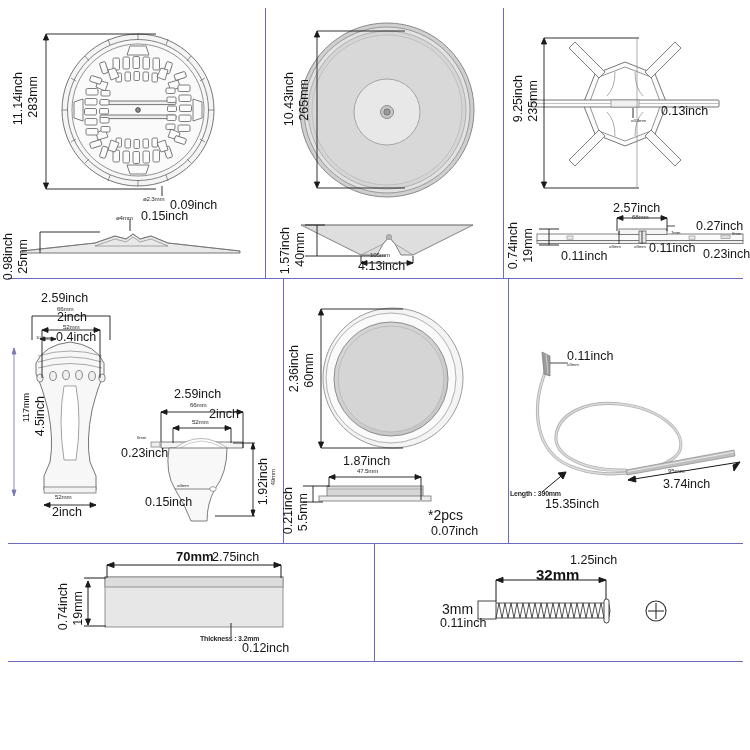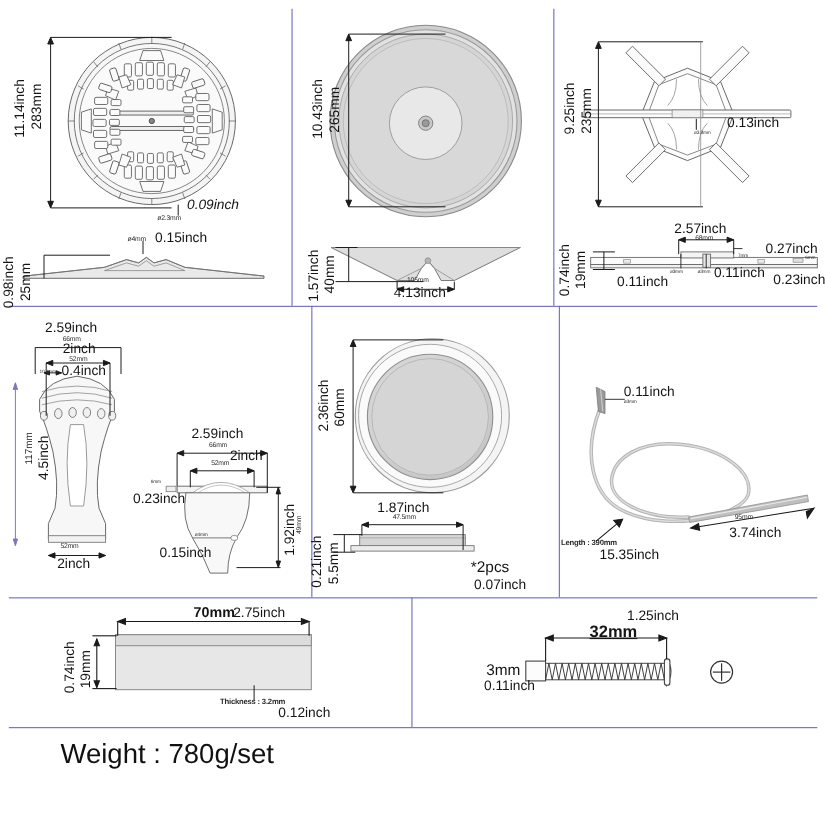--- a/index.html
+++ b/index.html
@@ -177,21 +177,21 @@
       </g>
 
       <g stroke="#1a1a1a" stroke-width="0.9">
         <line x1="162" y1="186" x2="162" y2="196"></line>
       </g>
     </svg>
 
     <div class="lbl big vert" style="left:12px; top:72px;">11.14inch</div>
     <div class="lbl big vert" style="left:27px; top:76px;">283mm</div>
     <div class="lbl small" style="left:143px; top:196px;">ø2.3mm</div>
-    <div class="lbl big" style="left:170px; top:180px;font-style:italic;">0.09inch</div>
+    <div class="lbl big" style="left:170px; top:199px;">0.09inch</div>
   </div>
 
   <div class="panel" style="left:0; top:205px; width:265px; height:73px;">
     <svg width="265" height="73" viewBox="0 0 265 73">
       <g stroke="#555" fill="#e9e9e9" stroke-width="0.8">
         <path d="M22 46 L95 38 L115 31 L126 34 L133 29 L140 34 L151 31 L168 38 L240 46 L240 48 L22 48 Z"></path>
       </g>
       <g stroke="#777" fill="none" stroke-width="0.6">
         <path d="M22 46 L95 38 L115 31 L126 34 L133 29 L140 34 L151 31 L168 38 L240 46"></path>
         <path d="M95 41 L115 34 L126 37 L133 32 L140 37 L151 34 L168 41"></path>
@@ -640,21 +640,21 @@
 
       <g stroke="#1a1a1a" stroke-width="0.9">
         <line x1="231" y1="78" x2="231" y2="92"></line>
       </g>
     </svg>
     <div class="lbl" style="left:176px; top:5px; font-size:13px; font-weight:bold;">70mm</div>
     <div class="lbl big" style="left:212px; top:6px;">2.75inch</div>
     <div class="lbl big vert" style="left:57px; top:38px;">0.74inch</div>
     <div class="lbl big vert" style="left:72px; top:46px;">19mm</div>
     <div class="lbl small" style="left:200px; top:90px; font-size:7px; font-weight:bold;">Thickness : 3.2mm</div>
-    <div class="lbl big" style="left:242px; top:97px;margin-left:11px;">0.12inch</div>
+    <div class="lbl big" style="left:242px; top:97px;">0.12inch</div>
   </div>
 
   <div class="panel" style="left:374px; top:545px; width:376px; height:116px;">
     <svg width="376" height="116" viewBox="0 0 376 116">
 
       <g stroke="#444" fill="#fcfcfc" stroke-width="1">
         <rect x="104" y="56" width="18" height="18"></rect>
       </g>
 
       <g stroke="#444" fill="none" stroke-width="0.9">
@@ -682,20 +682,19 @@
 
       <g stroke="#1a1a1a" stroke-width="1" fill="#1a1a1a">
         <line x1="122" y1="35" x2="232" y2="35"></line>
         <polygon points="122,35 129,32.4 129,37.6"></polygon>
         <polygon points="232,35 225,32.4 225,37.6"></polygon>
         <line x1="122" y1="35" x2="122" y2="56"></line>
         <line x1="232" y1="35" x2="232" y2="54"></line>
       </g>
     </svg>
     <div class="lbl big" style="left:160px; top:9px;margin-left:36px;">1.25inch</div>
-    <div class="lbl" style="left:162px; top:22px; font-size:15px; font-weight:bold;text-decoration:underline;">32mm</div>
+    <div class="lbl" style="left:162px; top:22px; font-size:15px; font-weight:bold;">32mm</div>
     <div class="lbl" style="left:68px; top:57px; font-size:14px;">3mm</div>
     <div class="lbl big" style="left:66px; top:72px;">0.11inch</div>
   </div>
 
-  <div id="weight-footer">Weight : 780g/set</div>
 
 </div>
 
 </body></html>

